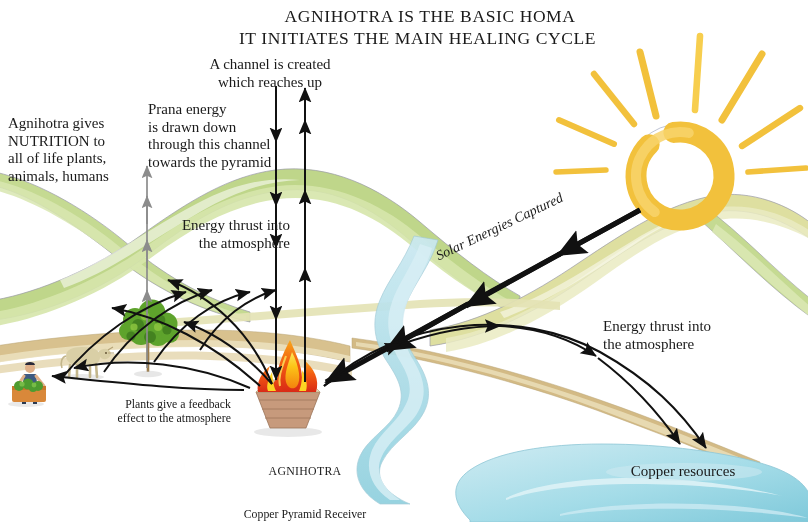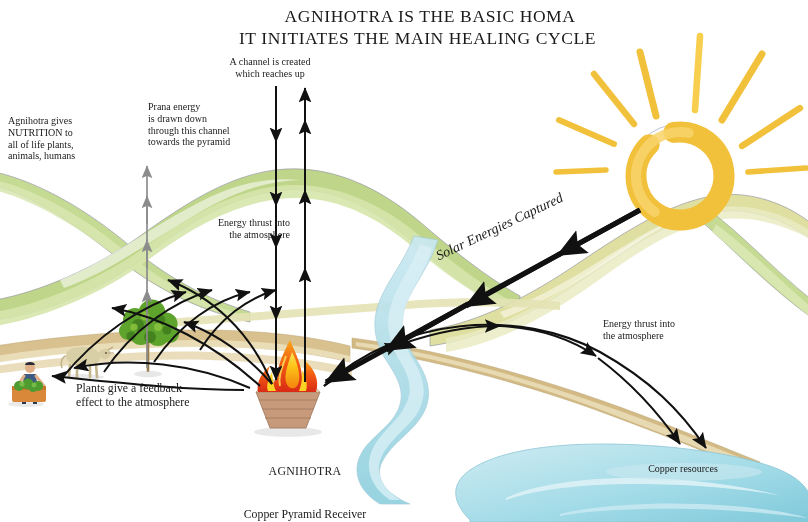--- a/index.html
+++ b/index.html
@@ -2,31 +2,31 @@
 <html><head>
 <meta charset="utf-8">
 <style>
   html,body{margin:0;padding:0;background:#fff;}
   body{width:808px;height:522px;overflow:hidden;
        font-family:"Liberation Serif","DejaVu Serif",serif;color:#1a1a1a;}
   #stage{position:relative;width:808px;height:522px;background:#ffffff;}
   #art{position:absolute;left:0;top:0;width:808px;height:522px;}
   .lbl{position:absolute;line-height:1.18;white-space:pre;}
   .title{font-size:17.5px;letter-spacing:.6px;text-align:center;padding-left:26px;}
-  .body-txt{font-size:10px;}
+  .body-txt{font-size:15px;}
   .small-txt{font-size:11.8px;}
   .ctr{text-align:center;}
   #lbl-nutrition{left:8px;top:80px;text-align:left;margin-top:35px;}
   #lbl-channel{left:190px;top:56px;width:160px;}
   #lbl-prana{left:148px;top:101px;width:128px;}
   #lbl-thrust-left{left:150px;top:217px;width:140px;text-align:right;}
   #lbl-firstrays{left:472px;top:102px;width:170px;text-align:left;}
   #lbl-thrust-right{left:603px;top:318px;width:150px;text-align:left;}
   #lbl-water{left:628px;top:463px;width:110px;text-align:center;}
-  #lbl-plants{left:76px;top:382px;width:155px;text-align:left;}
+  #lbl-plants{left:76px;top:398px;width:155px;text-align:right;}
   #lbl-agni{left:215px;top:436px;width:180px;text-align:center;line-height:1.2;}
   #lbl-agni .hd{letter-spacing:.3px;}
   #lbl-solar{position:absolute;left:437px;top:249px;font-size:14px;
              transform:rotate(-25.5deg);transform-origin:left center;
              font-style:italic;white-space:nowrap;}
 </style>
 </head>
 <body>
 
 <div id="stage">

